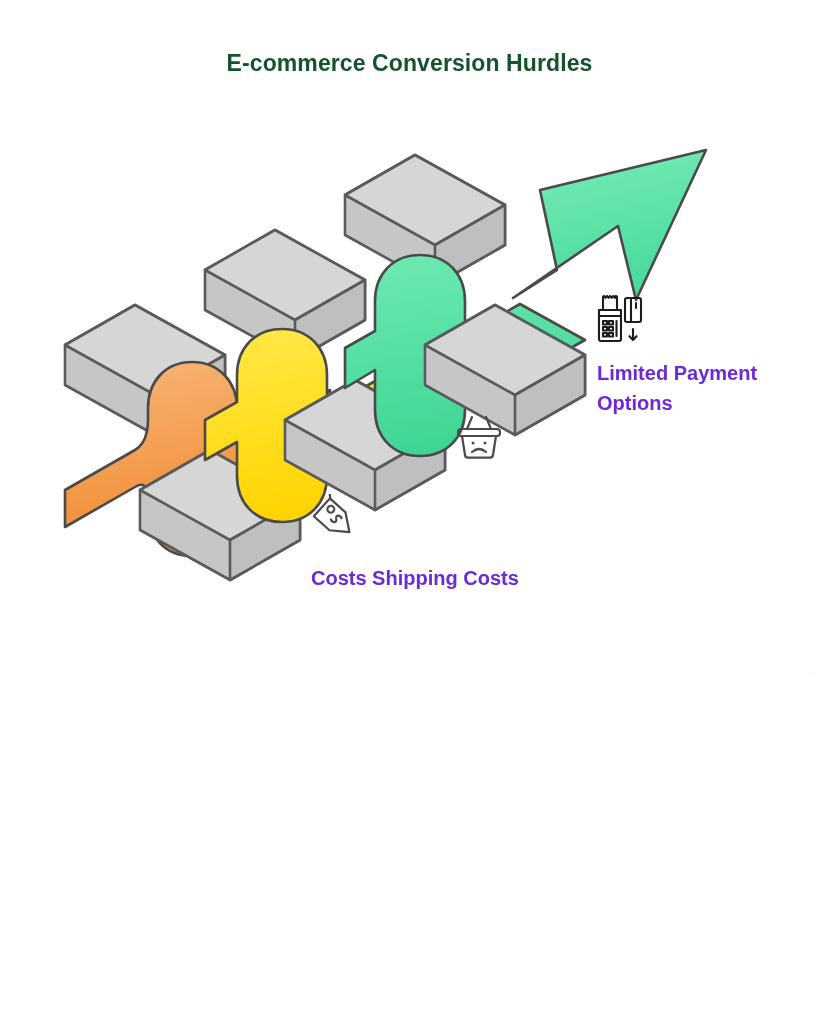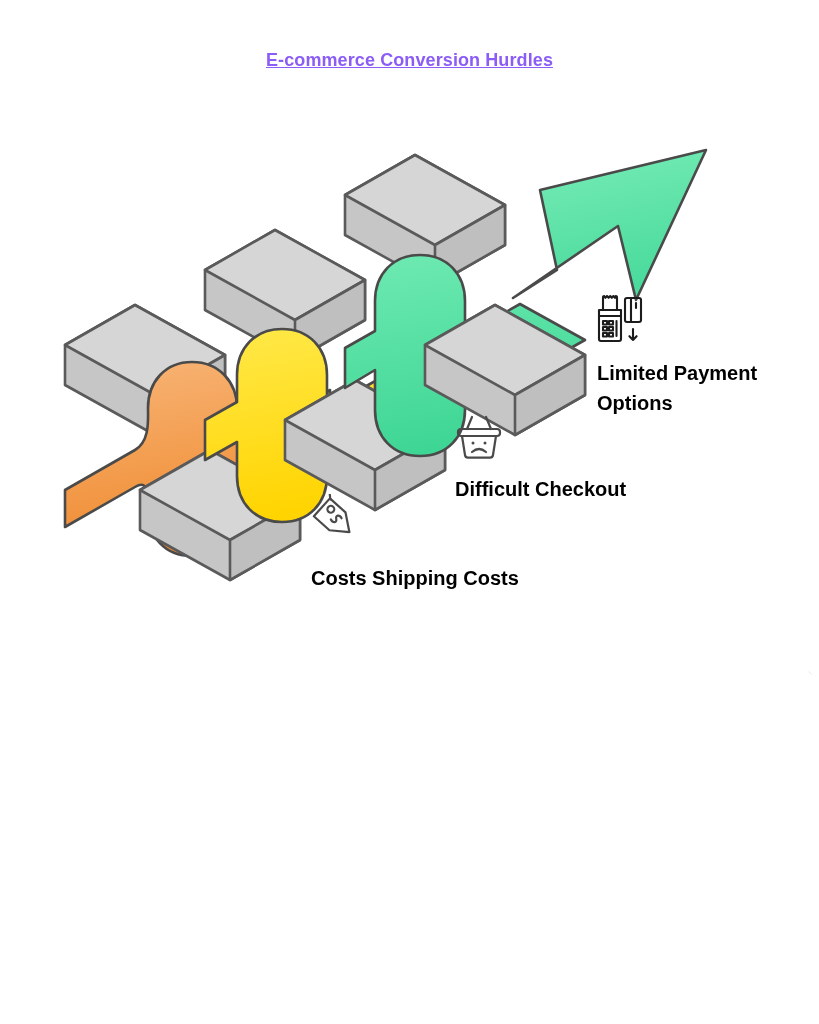--- a/index.html
+++ b/index.html
@@ -13,36 +13,35 @@
   #page {
     position: relative;
     width: 819px; height: 1024px;
     background: #ffffff;
   }
   #chart-title {
     position: absolute;
     left: 0; top: 50px;
     width: 819px;
     text-align: center;
-    font-size: 18px;
+    font-size: 23px;
     font-weight: bold;
-    color: #8b5cf6;
+    color: #14532d;
     letter-spacing: 0.1px;
-    text-decoration: underline;
   }
   #figure-svg {
     position: absolute;
     left: 0; top: 90px;
     width: 819px; height: 540px;
   }
   .step-label {
     position: absolute;
     font-size: 20px;
     font-weight: bold;
-    color: #000000;
+    color: #6d28d9;
     line-height: 1.5;
     white-space: pre-line;
   }
   #label-shipping { left: 311px; top: 563px; }
   #label-checkout { left: 455px; top: 474px; }
   #label-payment  { left: 597px; top: 358px; width: 205px; }
   .step-icon { position: absolute; }
   #icon-shipping { left: 308px; top: 494px; }
   #icon-checkout { left: 452px; top: 412px; }
   #icon-payment  { left: 592px; top: 291px; }
@@ -214,20 +213,19 @@
       <path d="M24.5,30 L24.5,45"></path>
       <rect x="33" y="7" width="16" height="24" rx="2"></rect>
       <path d="M39,7 L39,31"></path>
       <path d="M44,12 L44,17"></path>
       <path d="M41,38 L41,49 M37.4,45.2 L41,49 L44.6,45.2"></path>
     </g>
   </svg>
 
   <div class="step-label" id="label-shipping">Costs Shipping Costs</div>
 
-  <div class="step-label" id="label-checkout">Difficult Checkout</div>
 
   <div class="step-label" id="label-payment">Limited Payment
 Options</div>
 
   <div id="stray-mark">⸜</div>
 
 </div>
 
 </body></html>

